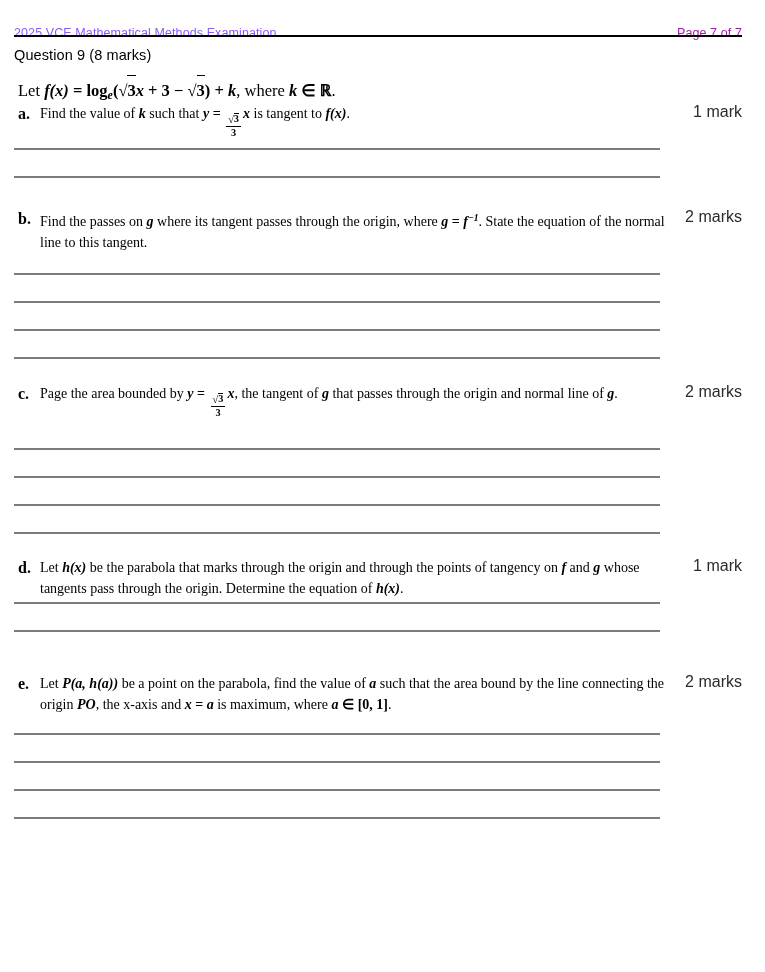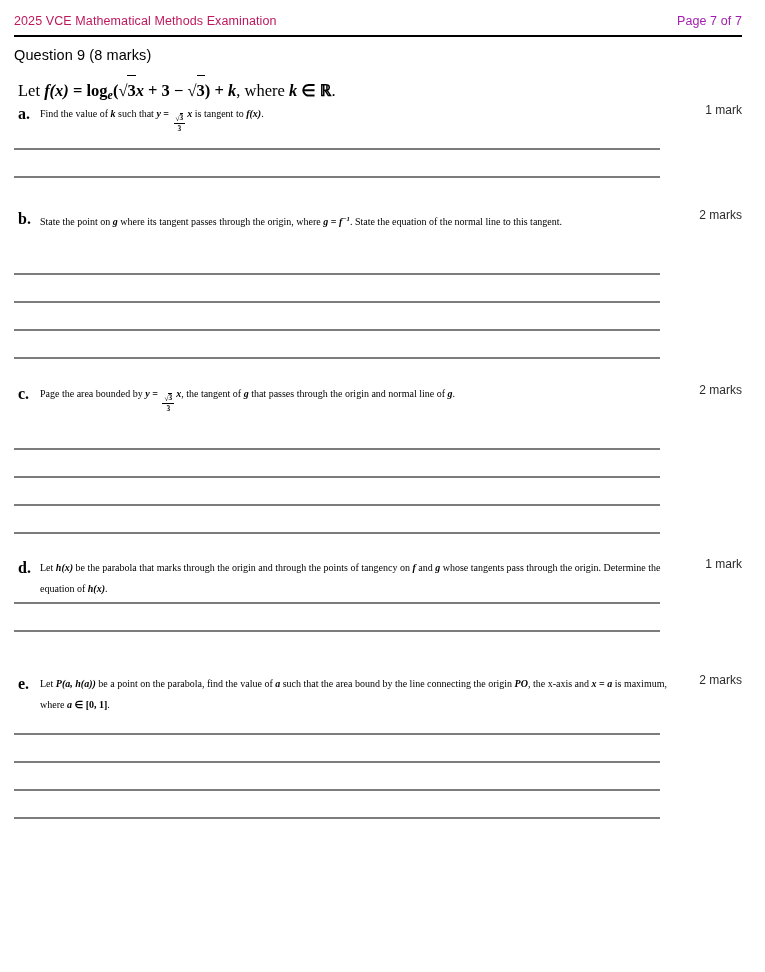--- a/index.html
+++ b/index.html
@@ -22,22 +22,23 @@
     left: 14px;
     top: 14px;
     width: 728px;
     display: flex;
     justify-content: space-between;
     align-items: baseline;
     font-family: "Liberation Sans", sans-serif;
     font-size: 12.5px;
   }
   .header-title {
-    color: #be185d;
+    color: #8b5cf6;
     letter-spacing: 0.1px;
+    margin-top: 12px;
   }
   .header-page {
     color: #a21caf;
     letter-spacing: 0.1px;
   }
   .header-rule {
     position: absolute;
     left: 14px;
     top: 35px;
     width: 728px;
@@ -75,31 +76,31 @@
     align-items: flex-start;
   }
   .part-label {
     font-weight: bold;
     font-size: 16px;
     width: 22px;
     flex: 0 0 22px;
     line-height: 21px;
   }
   .part-text {
-    font-size: 10px;
+    font-size: 14px;
     line-height: 21px;
     flex: 1 1 auto;
   }
   .marks {
     position: absolute;
     width: 120px;
     text-align: right;
     left: 622px;
     font-family: "Liberation Sans", sans-serif;
-    font-size: 12px;
+    font-size: 16px;
     color: #2b2b2b;
   }
 
   
   .mi {            
     font-weight: bold;
     font-style: italic;
   }
   .mb {            
     font-weight: bold;
@@ -186,21 +187,21 @@
       </div>
     </div>
     <div class="marks" style="top: 103px;">1 mark</div>
     <div class="answer-lines" style="top: 148px;">
       <div class="answer-line"></div>
       <div class="answer-line"></div>
     </div>
     <div class="part" style="top: 208px;">
       <div class="part-row">
         <div class="part-label">b.</div>
-        <div class="part-text"><span>State the point on </span><span class="mi">g</span><span> where its tangent passes through the origin, where </span><span class="mi">g</span><span class="mb"> = </span><span class="mi">f</span><span class="msup">−1</span><span>. State the equation of the normal line to this tangent.</span></div>
+        <div class="part-text"><span>Find the passes on </span><span class="mi">g</span><span> where its tangent passes through the origin, where </span><span class="mi">g</span><span class="mb"> = </span><span class="mi">f</span><span class="msup">−1</span><span>. State the equation of the normal line to this tangent.</span></div>
       </div>
     </div>
     <div class="marks" style="top: 208px;">2 marks</div>
     <div class="answer-lines" style="top: 273px;">
       <div class="answer-line"></div>
       <div class="answer-line"></div>
       <div class="answer-line"></div>
       <div class="answer-line"></div>
     </div>
     <div class="part" style="top: 383px;">

